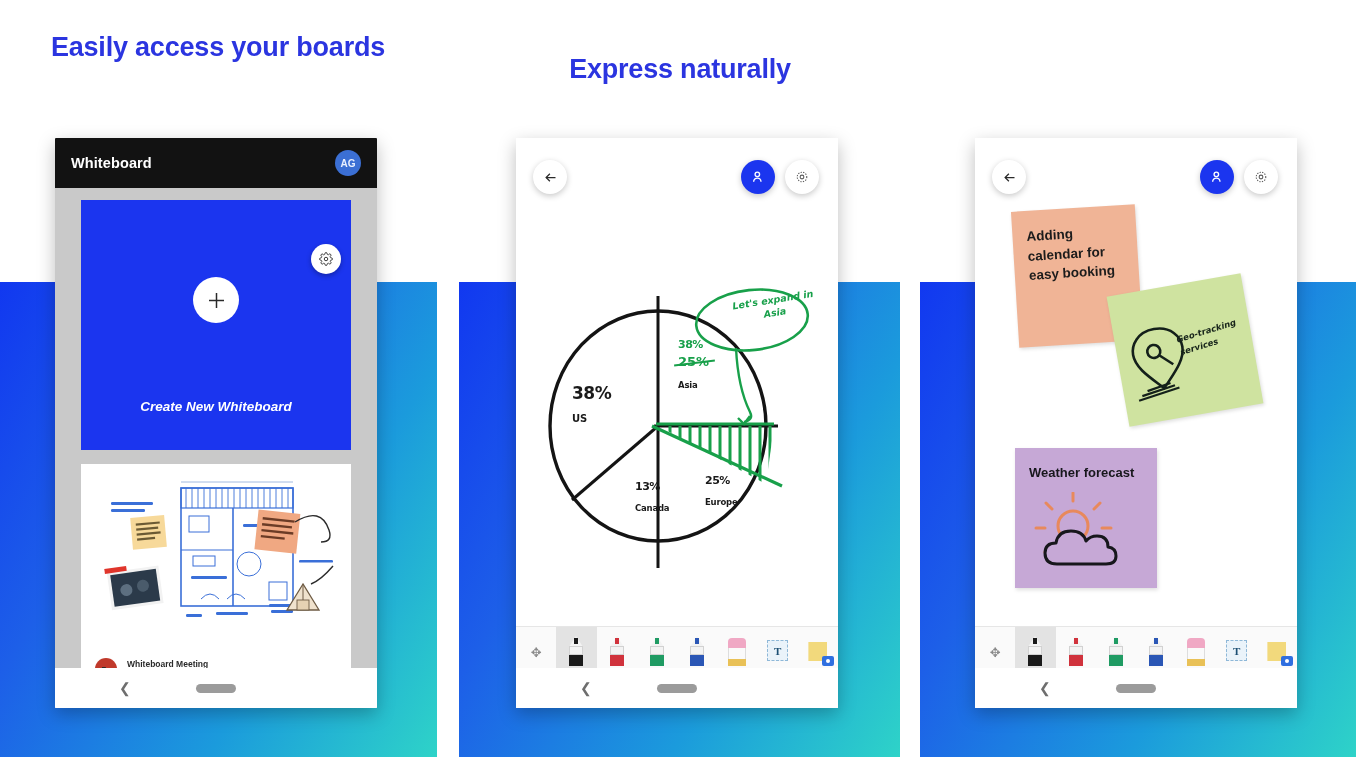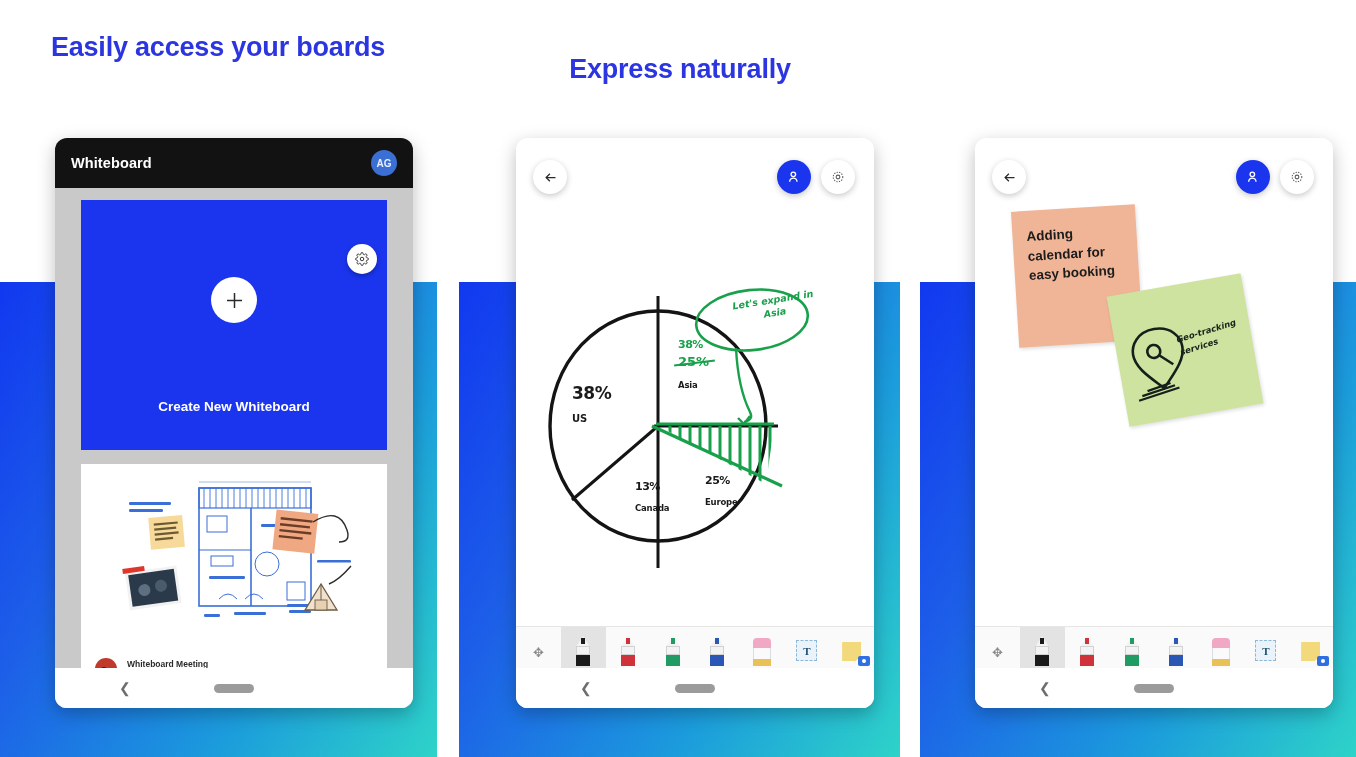--- a/index.html
+++ b/index.html
@@ -25,24 +25,23 @@
     position:absolute;text-align:center;color:#2b35e0;
     font-weight:bold;font-size:27px;line-height:1.42;
     letter-spacing:-0.2px;
   }
   .h1{left:40px;top:28px;width:356px;}
   .h2{left:470px;top:50px;width:420px;}
   .h3{left:930px;top:28px;width:416px;}
 
   
   .phone{
-    position:absolute;background:#ffffff;border-radius:12px;
+    position:absolute;background:#ffffff;border-radius:1px;
     box-shadow:0 6px 18px rgba(0,0,0,0.26);
     overflow:hidden;
-    padding-left:36px;
   }
   .phone1{left:55px;top:138px;width:322px;height:570px;}
   .phone2{left:516px;top:138px;width:322px;height:570px;}
   .phone3{left:975px;top:138px;width:322px;height:570px;}
 
   
   .p1-appbar{
     position:absolute;left:0;top:0;width:100%;height:50px;background:#121212;
     display:flex;align-items:center;justify-content:space-between;
     padding:0 16px;box-sizing:border-box;
@@ -58,21 +57,21 @@
     display:flex;flex-direction:column;align-items:center;justify-content:center;
   }
   .plus-circle{
     width:46px;height:46px;border-radius:50%;background:#fff;
     display:flex;align-items:center;justify-content:center;
     color:#2a2a2a;font-size:25px;font-weight:300;line-height:1;
     margin-bottom:50px;
   }
   .create-label{
     position:absolute;bottom:36px;left:0;right:0;text-align:center;
-    color:#fff;font-size:13.5px;font-weight:bold;
+    color:#fff;font-size:13.5px;font-weight:bold;font-style:italic;
   }
   .gear-fab{
     position:absolute;width:30px;height:30px;border-radius:50%;background:#fff;
     box-shadow:0 2px 5px rgba(0,0,0,0.3);
     display:flex;align-items:center;justify-content:center;z-index:5;
   }
   .p1-gear{right:36px;top:56px;}
 
   .board-card{
     position:absolute;left:26px;top:276px;right:26px;bottom:0;background:#fff;
@@ -498,20 +497,35 @@
           <line x1="32" y1="33" x2="44" y2="44" stroke="#14201a" stroke-width="2.6"></line>
           <g stroke="#14201a" stroke-width="2.2">
             <line x1="4" y1="74" x2="46" y2="68"></line>
               <line x1="8" y1="70" x2="42" y2="65"></line>
               <line x1="14" y1="66" x2="38" y2="62"></line>
           </g>
         </svg>
         <span class="geo-txt hand">Geo-tracking services</span>
       </div>
 
+      <div class="sticky sticky-purple">
+        <span>Weather forecast</span>
+        <svg width="120" height="80" viewBox="0 0 120 80" style="position:absolute;left:12px;top:44px">
+          <circle cx="46" cy="34" r="15" fill="none" stroke="#e8895c" stroke-width="3"></circle>
+          <g stroke="#e8895c" stroke-width="3" stroke-linecap="round">
+            <line x1="46" y1="9" x2="46" y2="1"></line>
+              <line x1="25" y1="17" x2="19" y2="11"></line>
+            <line x1="67" y1="17" x2="73" y2="11"></line>
+              <line x1="18" y1="36" x2="9" y2="36"></line>
+            <line x1="75" y1="36" x2="84" y2="36"></line>
+              <line x1="24" y1="54" x2="18" y2="60"></line>
+          </g>
+          <path d="M30 72 q-12 0 -12 -11 q0 -10 11 -10 q2 -12 15 -12 q12 0 15 10 q4 -5 11 -5 q11 0 11 11 q8 1 8 9 q0 8 -10 8 Z" fill="#c6a8d6" stroke="#17171c" stroke-width="3" stroke-linejoin="round"></path>
+        </svg>
+      </div>
 
       <div class="toolbar">
         <div class="tool">
             <span class="move-icon">✥</span>
           </div>
         <div class="tool sel">
             <span class="pen">
               <i class="tip"></i>
               <i class="shaft"></i>
               <i class="band" style="background:#1a1a1a"></i>

